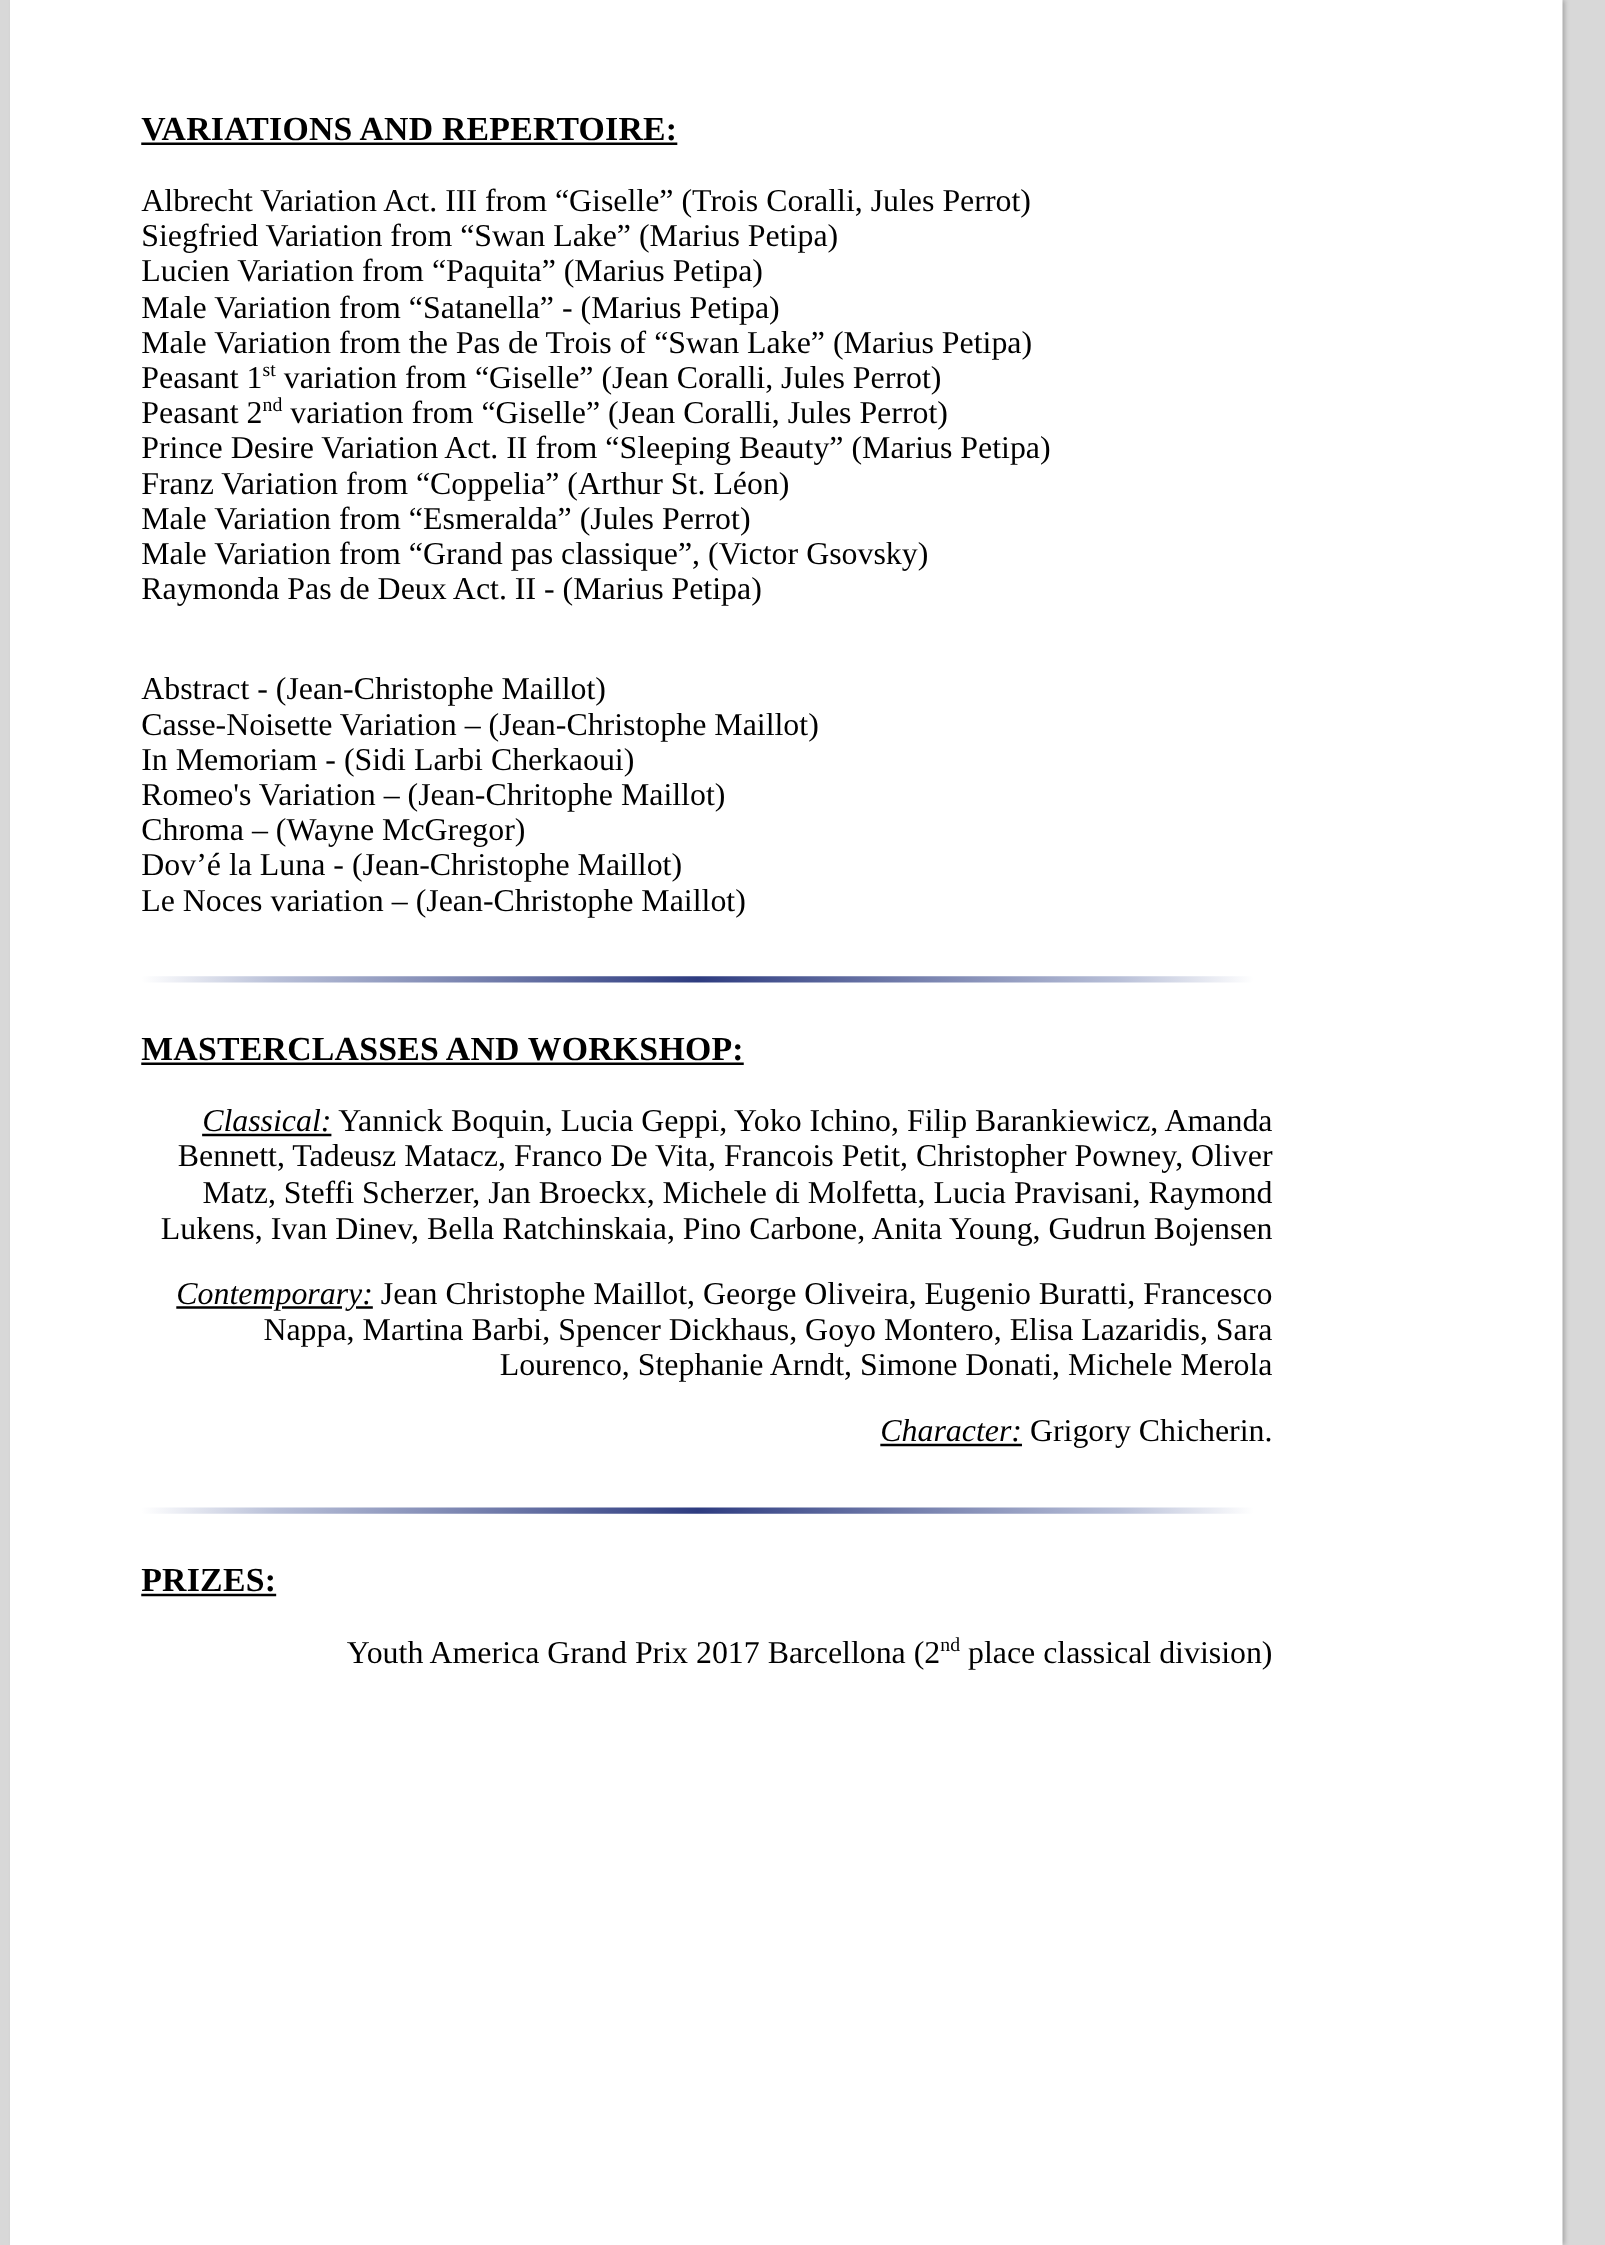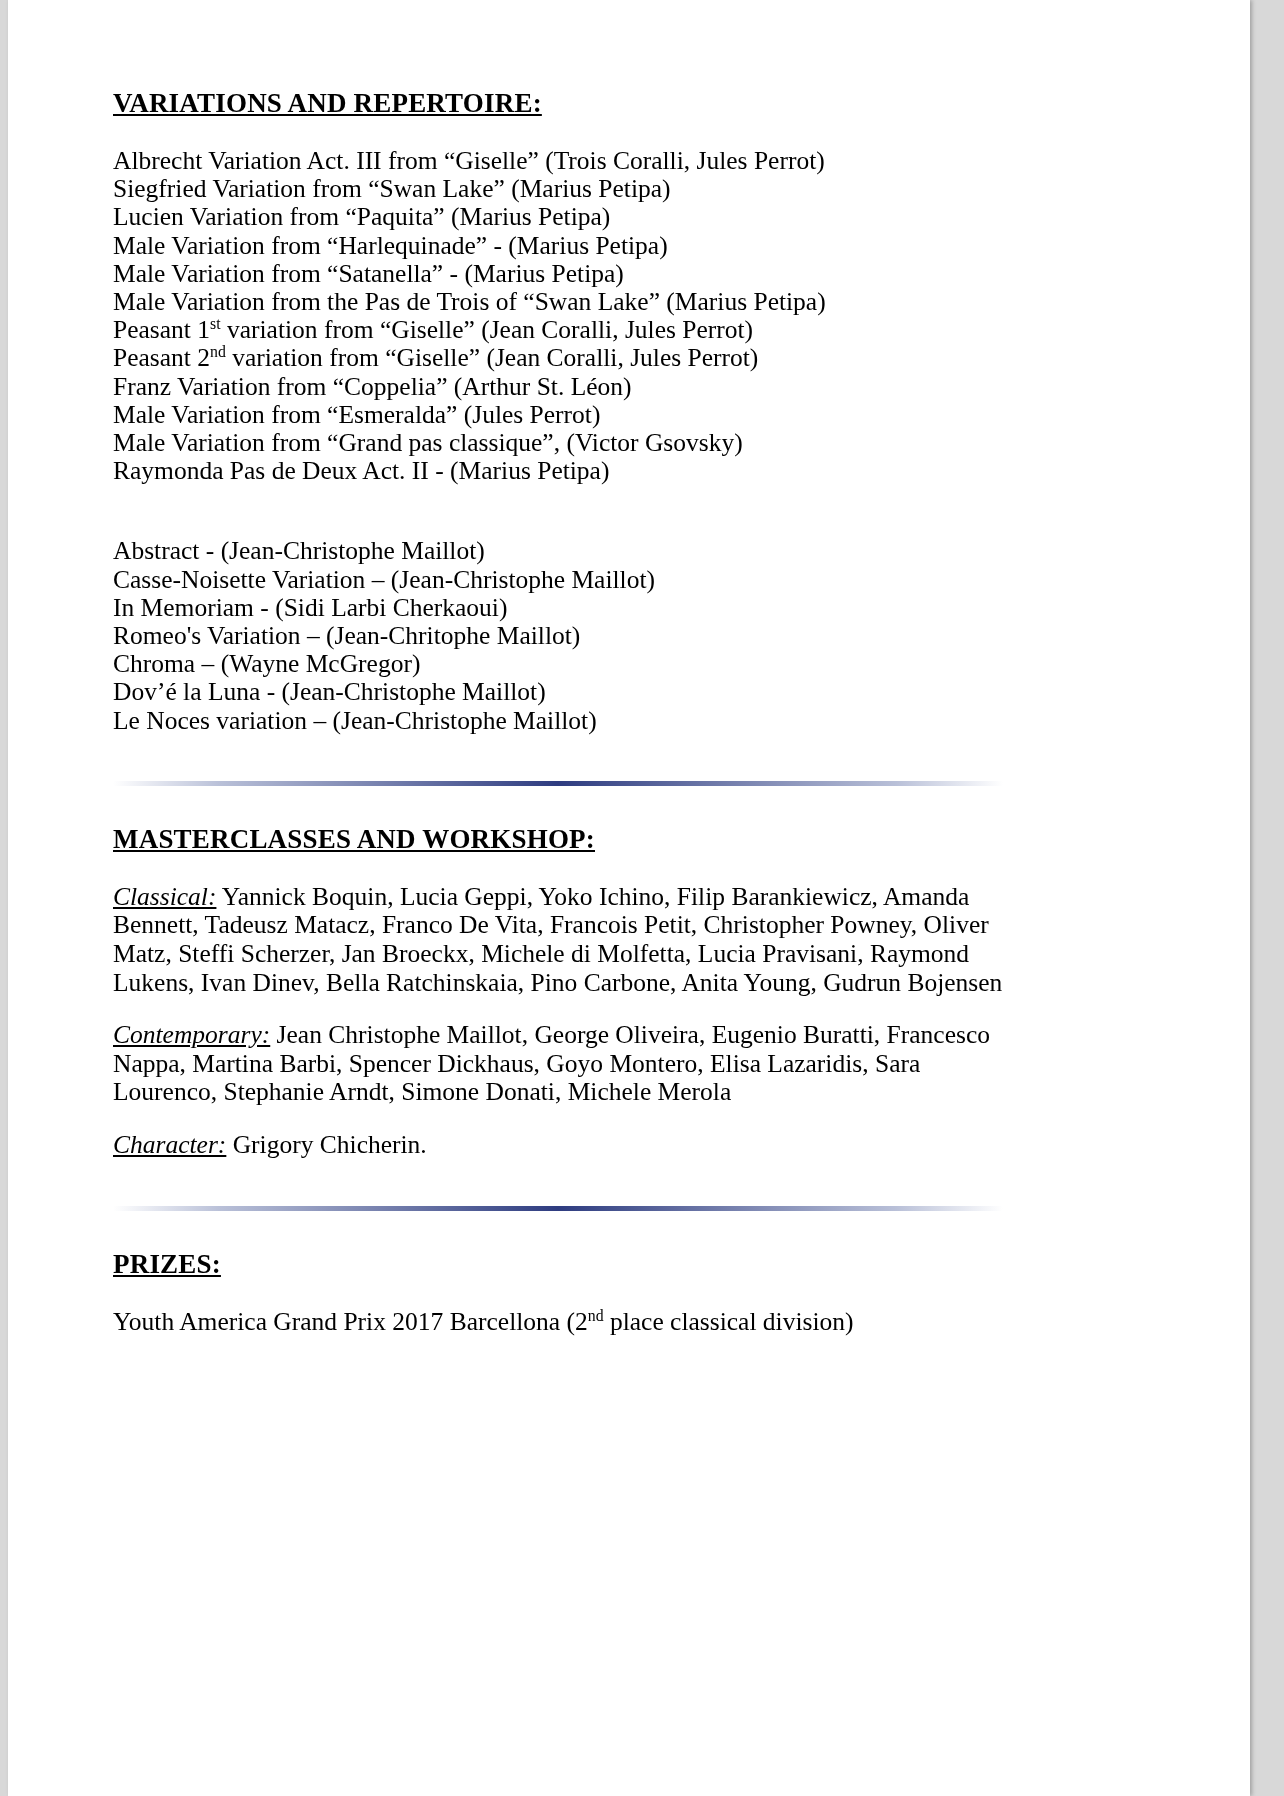--- a/index.html
+++ b/index.html
@@ -66,20 +66,21 @@
     margin: 0;
     background: linear-gradient(to right, #ffffff 0%, #b9c0d8 12%, #2e3c80 50%, #b9c0d8 88%, #ffffff 100%);
     border-radius: 2px;
   }
   .divider-wrap-top { padding-top: 46px; }
   .para {
     font-size: 25.5px;
     line-height: 28.6px;
     margin: 0;
     max-width: 905px;
+    text-align: right;
   }
   .para .lead {
     font-style: italic;
     text-decoration: underline;
   }
   .para-gap { height: 24px; }
   .mc-gap-title { height: 38px; }
 </style>
 </head>
 <body>
@@ -89,25 +90,25 @@
     <div class="content">
 
       <h1 class="section-title">VARIATIONS AND REPERTOIRE:</h1>
 
       <div class="spacer-28"></div>
 
       <ul class="list">
         <li>Albrecht Variation Act. III from “Giselle” (Trois Coralli, Jules Perrot)</li>
         <li>Siegfried Variation from “Swan Lake” (Marius Petipa)</li>
         <li>Lucien Variation from “Paquita” (Marius Petipa)</li>
-        <li>Male Variation from “Harlequinade” - (Marius Petipa)</li>
         <li>Male Variation from “Satanella” - (Marius Petipa)</li>
         <li>Male Variation from the Pas de Trois of “Swan Lake” (Marius Petipa)</li>
         <li><span>Peasant 1</span><sup>st</sup><span> variation from “Giselle” (Jean Coralli, Jules Perrot)</span></li>
         <li><span>Peasant 2</span><sup>nd</sup><span> variation from “Giselle” (Jean Coralli, Jules Perrot)</span></li>
+        <li>Prince Desire Variation Act. II from “Sleeping Beauty” (Marius Petipa)</li>
         <li>Franz Variation from “Coppelia” (Arthur St. Léon)</li>
         <li>Male Variation from “Esmeralda” (Jules Perrot)</li>
         <li>Male Variation from “Grand pas classique”, (Victor Gsovsky)</li>
         <li>Raymonda Pas de Deux Act. II - (Marius Petipa)</li>
       </ul>
 
       <div class="block-gap"></div>
 
       <ul class="list">
         <li>Abstract - (Jean-Christophe Maillot)</li>

